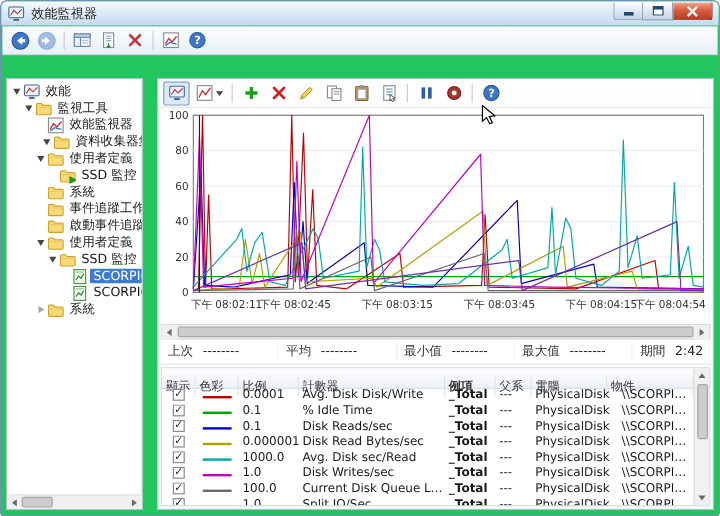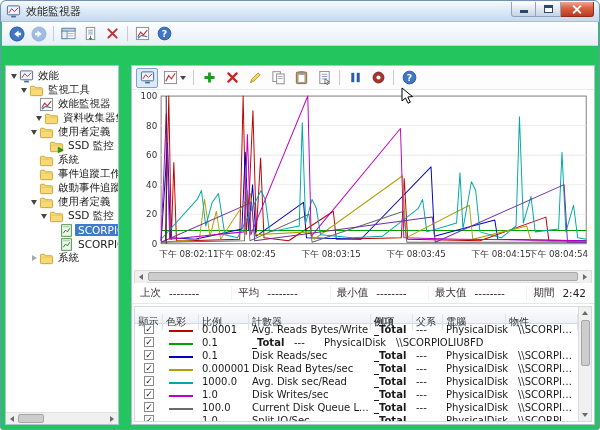--- a/index.html
+++ b/index.html
@@ -532,34 +532,35 @@
           </div>
         <div class="lrows">
             <div class="lrow">
               <div class="cell lc0">
                 <span class="cb checked"></span>
               </div>
               <div class="cell lc1">
                 <span class="swatch" style="background: rgb(192, 0, 0);"></span>
               </div>
               <div class="cell lc2">0.0001</div>
-              <div class="cell lc3">Avg. Reads Bytes/Write</div>
+              <div class="cell lc3">Avg. Disk Disk/Write</div>
               <div class="cell lc4">_Total</div>
               <div class="cell lc5">---</div>
               <div class="cell lc6">PhysicalDisk</div>
               <div class="cell lc7">\\SCORPIOLIU8FD</div>
             </div>
             <div class="lrow">
               <div class="cell lc0">
                 <span class="cb checked"></span>
               </div>
               <div class="cell lc1">
                 <span class="swatch" style="background: rgb(0, 160, 0);"></span>
               </div>
               <div class="cell lc2">0.1</div>
+              <div class="cell lc3">% Idle Time</div>
               <div class="cell lc4">_Total</div>
               <div class="cell lc5">---</div>
               <div class="cell lc6">PhysicalDisk</div>
               <div class="cell lc7">\\SCORPIOLIU8FD</div>
             </div>
             <div class="lrow">
               <div class="cell lc0">
                 <span class="cb checked"></span>
               </div>
               <div class="cell lc1">

